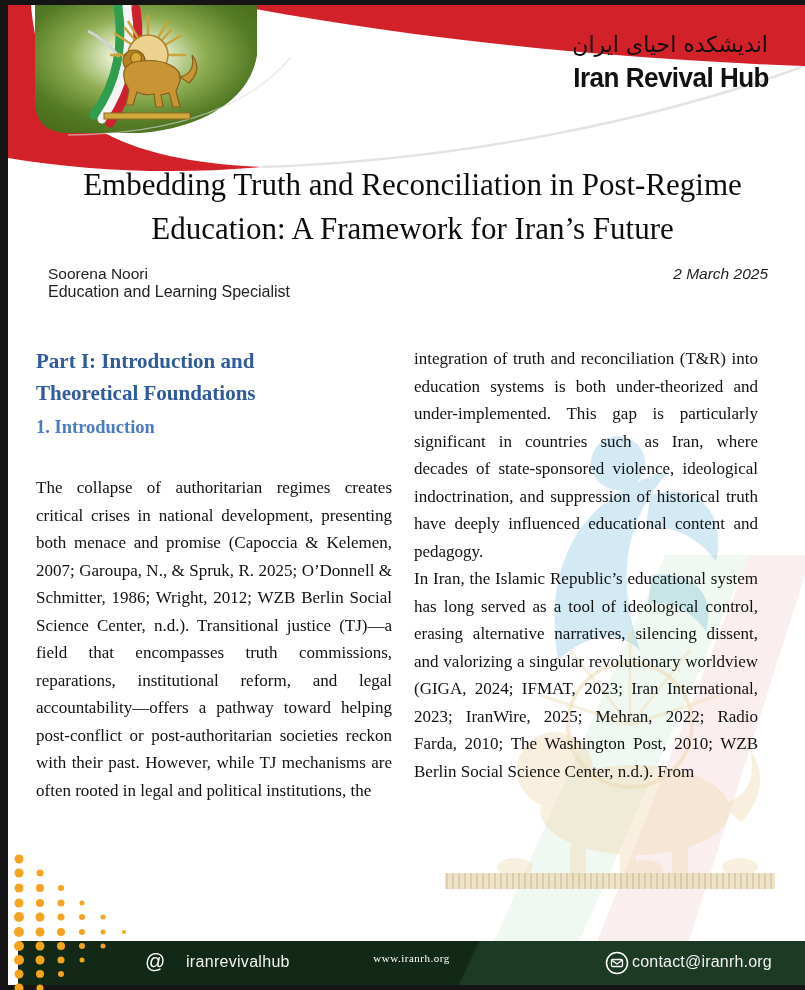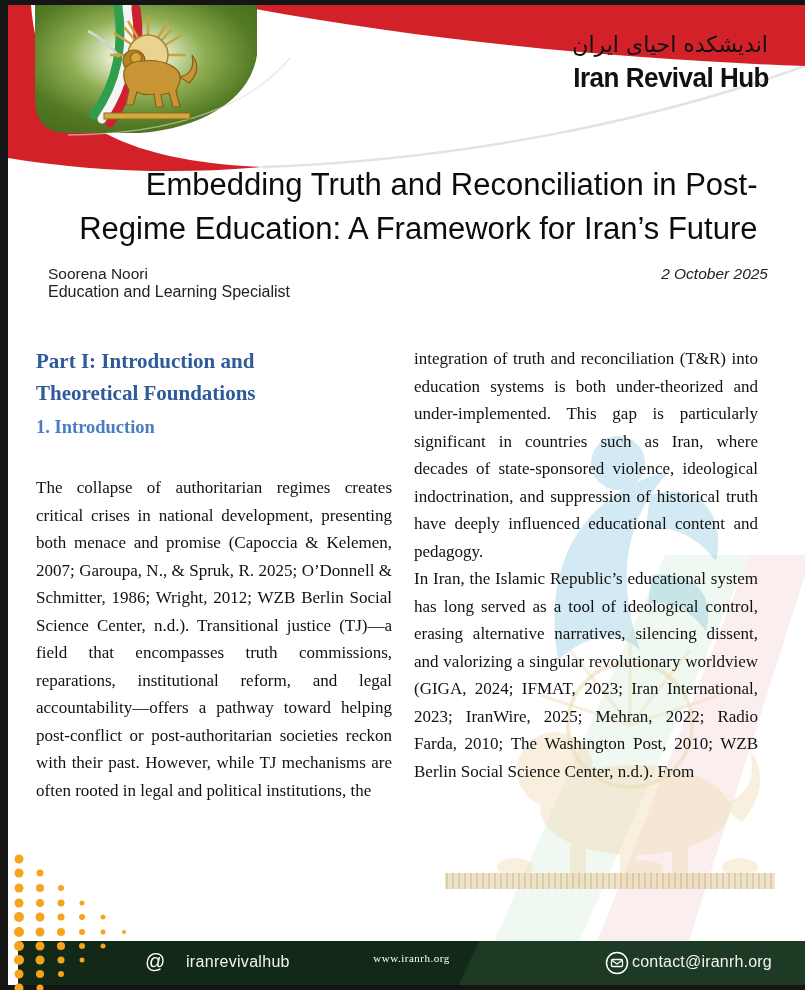--- a/index.html
+++ b/index.html
@@ -13,22 +13,22 @@
   .frame-bottom{left:0;top:985px;width:805px;height:5px;}
 
   .header-art{position:absolute;left:0;top:0;z-index:1;}
   .org-fa{position:absolute;top:32px;right:57px;z-index:2;font-family:"DejaVu Sans",sans-serif;
           font-size:22px;color:#111;direction:rtl;}
   .org-en{position:absolute;top:62px;right:56px;z-index:2;font-weight:700;font-size:26px;
           letter-spacing:-0.5px;color:#111;transform:scaleY(1.06);transform-origin:top right;
           font-family:"Liberation Sans",sans-serif;}
 
   .title{position:absolute;left:50%;transform:translateX(-50%);top:163px;width:690px;margin:0;
-         z-index:2;font-family:Liberation Sans, sans-serif;font-weight:400;font-size:31px;
-         line-height:44px;text-align:right;color:#0c0c0c;}
+         z-index:2;font-family:Liberation Serif, serif;font-weight:400;font-size:31px;
+         line-height:44px;text-align:center;color:#0c0c0c;}
   .byline{position:absolute;left:48px;right:57px;top:265px;z-index:2;}
   .author{font-size:15.5px;color:#222;}
   .role{font-size:16px;color:#222;margin-top:0;}
   .date{position:absolute;right:0;top:0;font-style:italic;font-size:15.5px;color:#222;}
 
   .columns{position:absolute;left:36px;top:345px;width:734px;z-index:2;
            display:grid;grid-template-columns:356px 344px;column-gap:22px;}
   .part-heading{margin:0;max-width:310px;font-family:"Liberation Serif",serif;font-weight:700;
                 font-size:21px;line-height:32px;color:#2f5a9b;}
   .section-heading{margin:8px 0 0 0;font-family:Liberation Serif, serif;font-weight:700;
@@ -107,21 +107,21 @@
     </g>
   </svg>
 
   <div class="org-fa">اندیشکده احیای ایران</div>
   <div class="org-en">Iran Revival Hub</div>
 
   <h1 class="title">Embedding Truth and Reconciliation in Post-Regime Education: A Framework for Iran’s Future</h1>
   <div class="byline">
     <div class="author">Soorena Noori</div>
     <div class="role">Education and Learning Specialist</div>
-    <div class="date">2 October 2025</div>
+    <div class="date">2 March 2025</div>
   </div>
 
   <svg class="watermark wm-bird" width="230" height="290" viewBox="0 0 230 290">
     <g fill="#d3eaf4">
       <circle cx="118" cy="88" r="27"></circle>
       <path d="M 58,285 C 42,190 80,120 170,95 C 120,150 118,210 140,275 C 112,250 80,265 58,285 Z"></path>
       <path d="M 150,120 C 200,105 226,140 216,186 C 196,160 170,150 146,153 Z"></path>
       <path d="M 152,200 C 195,195 216,221 206,256 C 188,232 168,225 148,229 Z"></path>
     </g>
   </svg>

